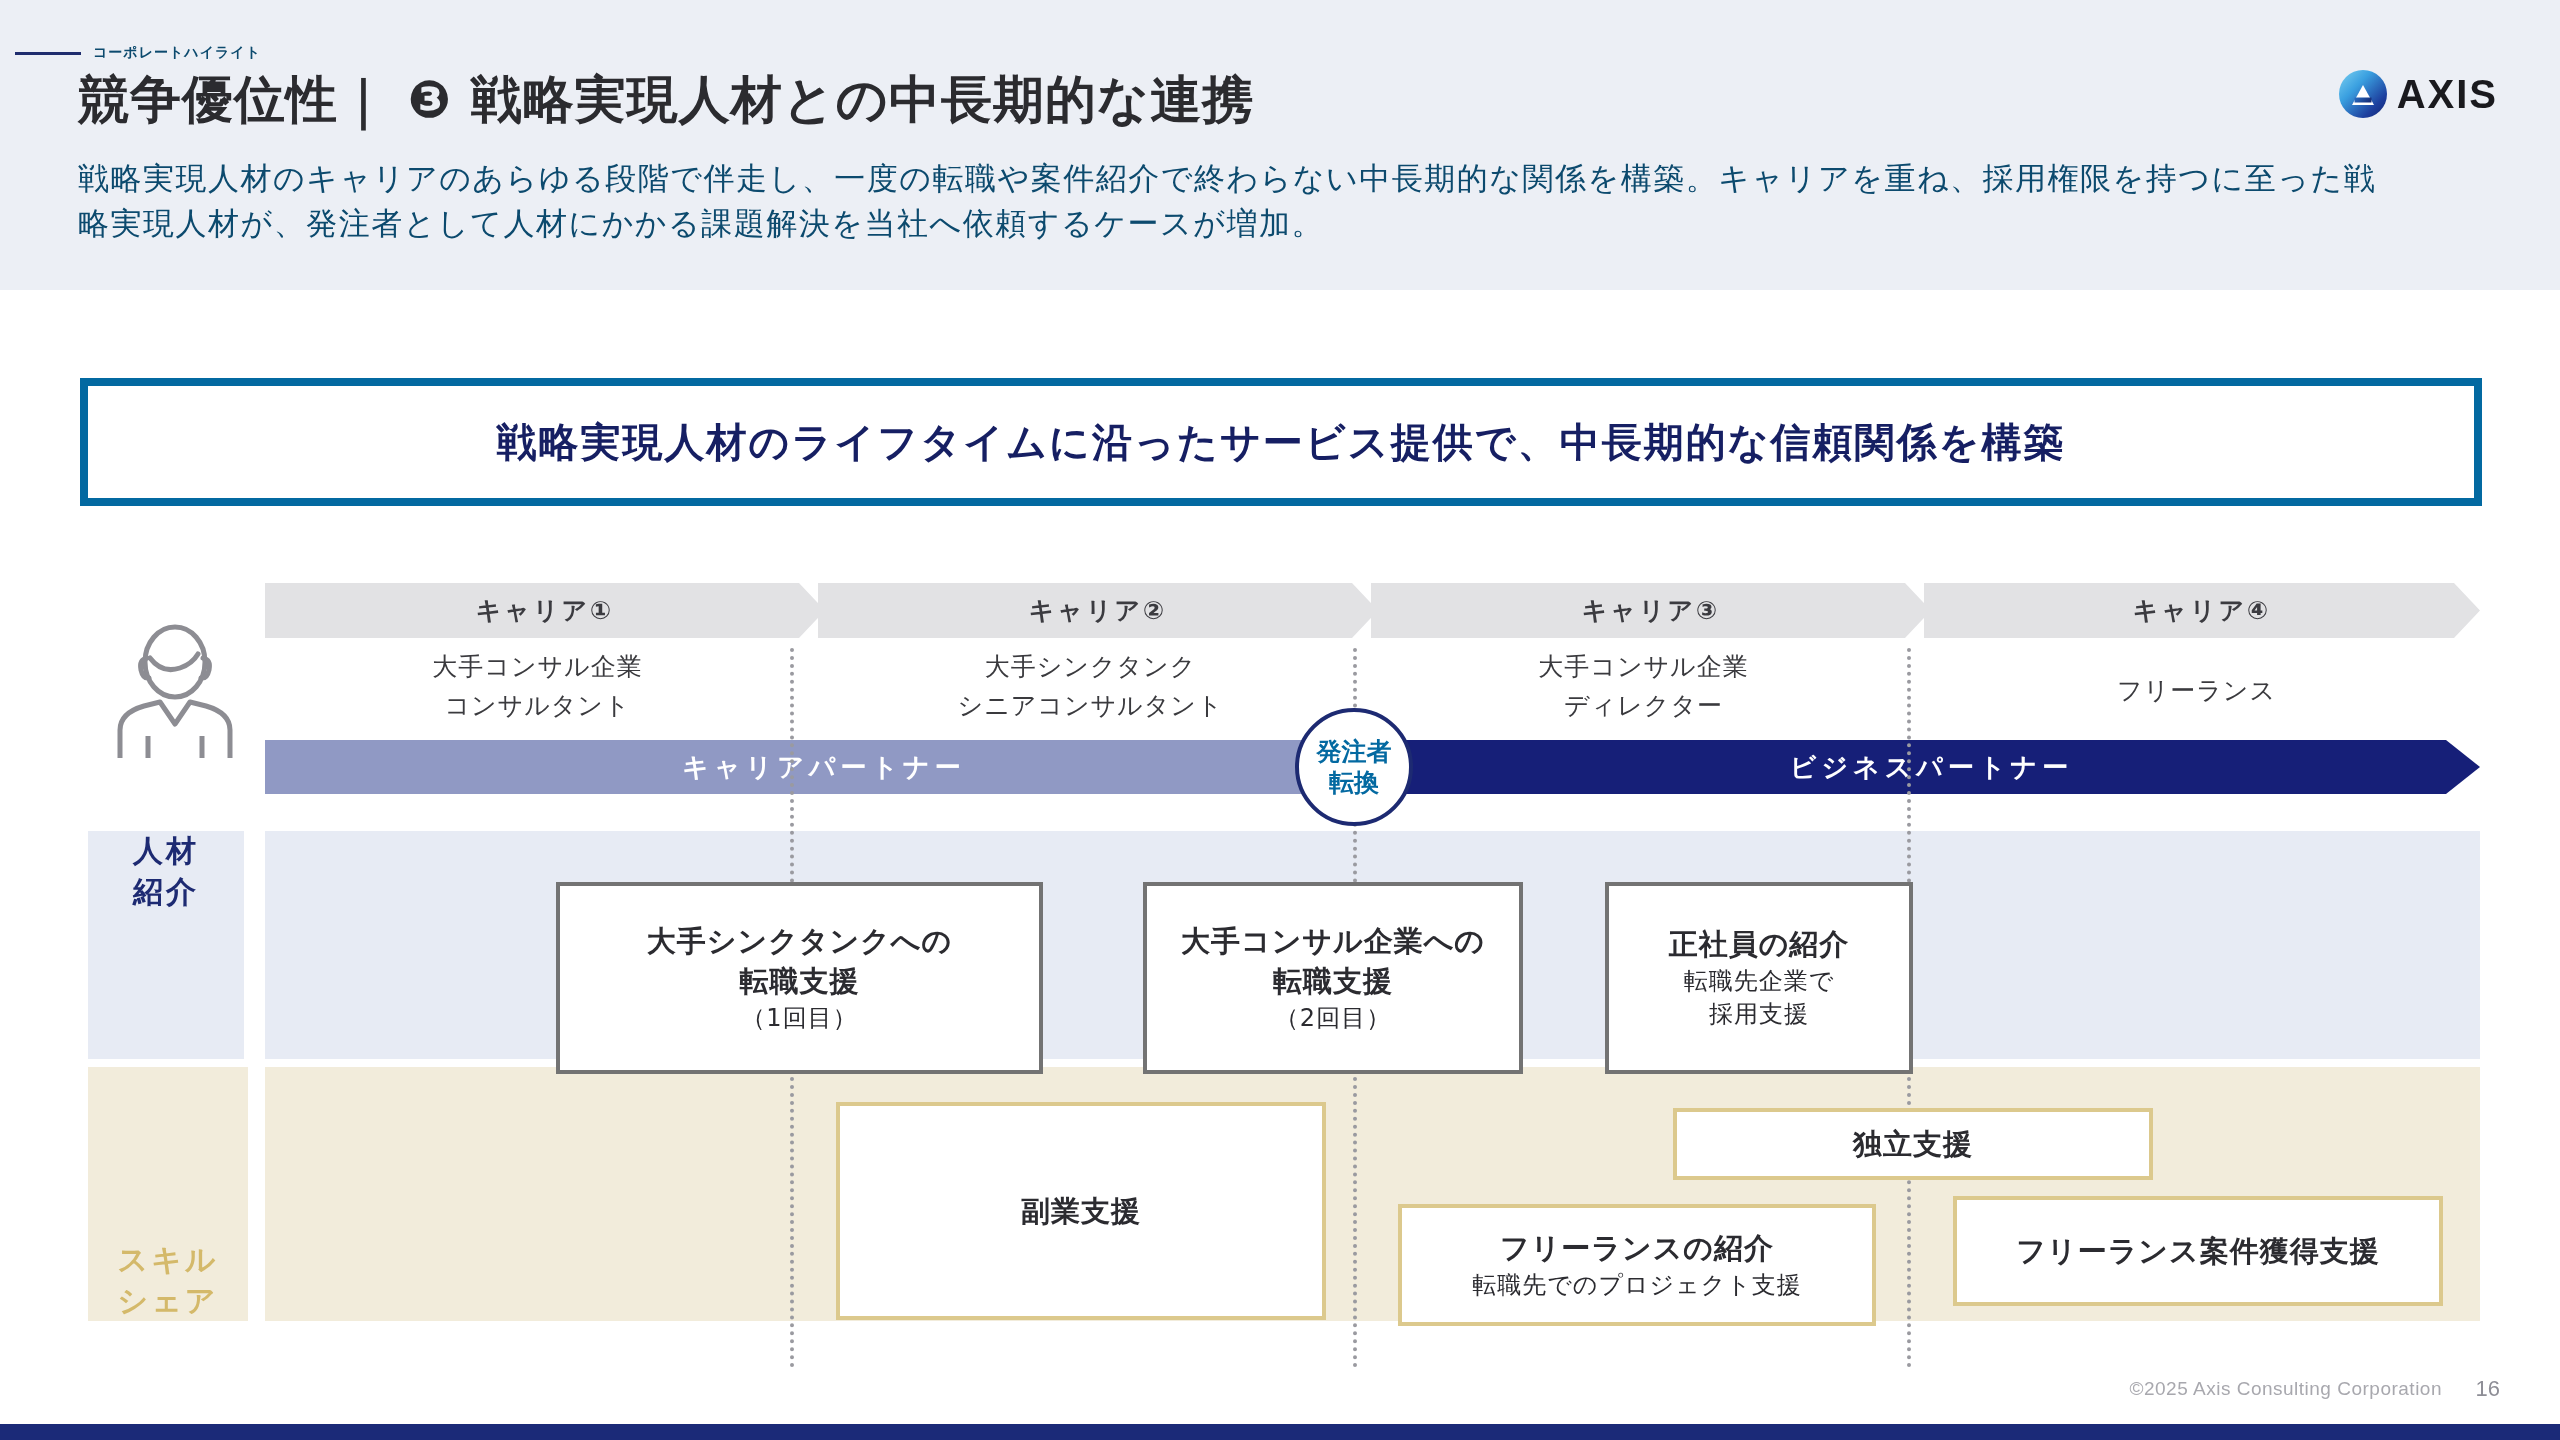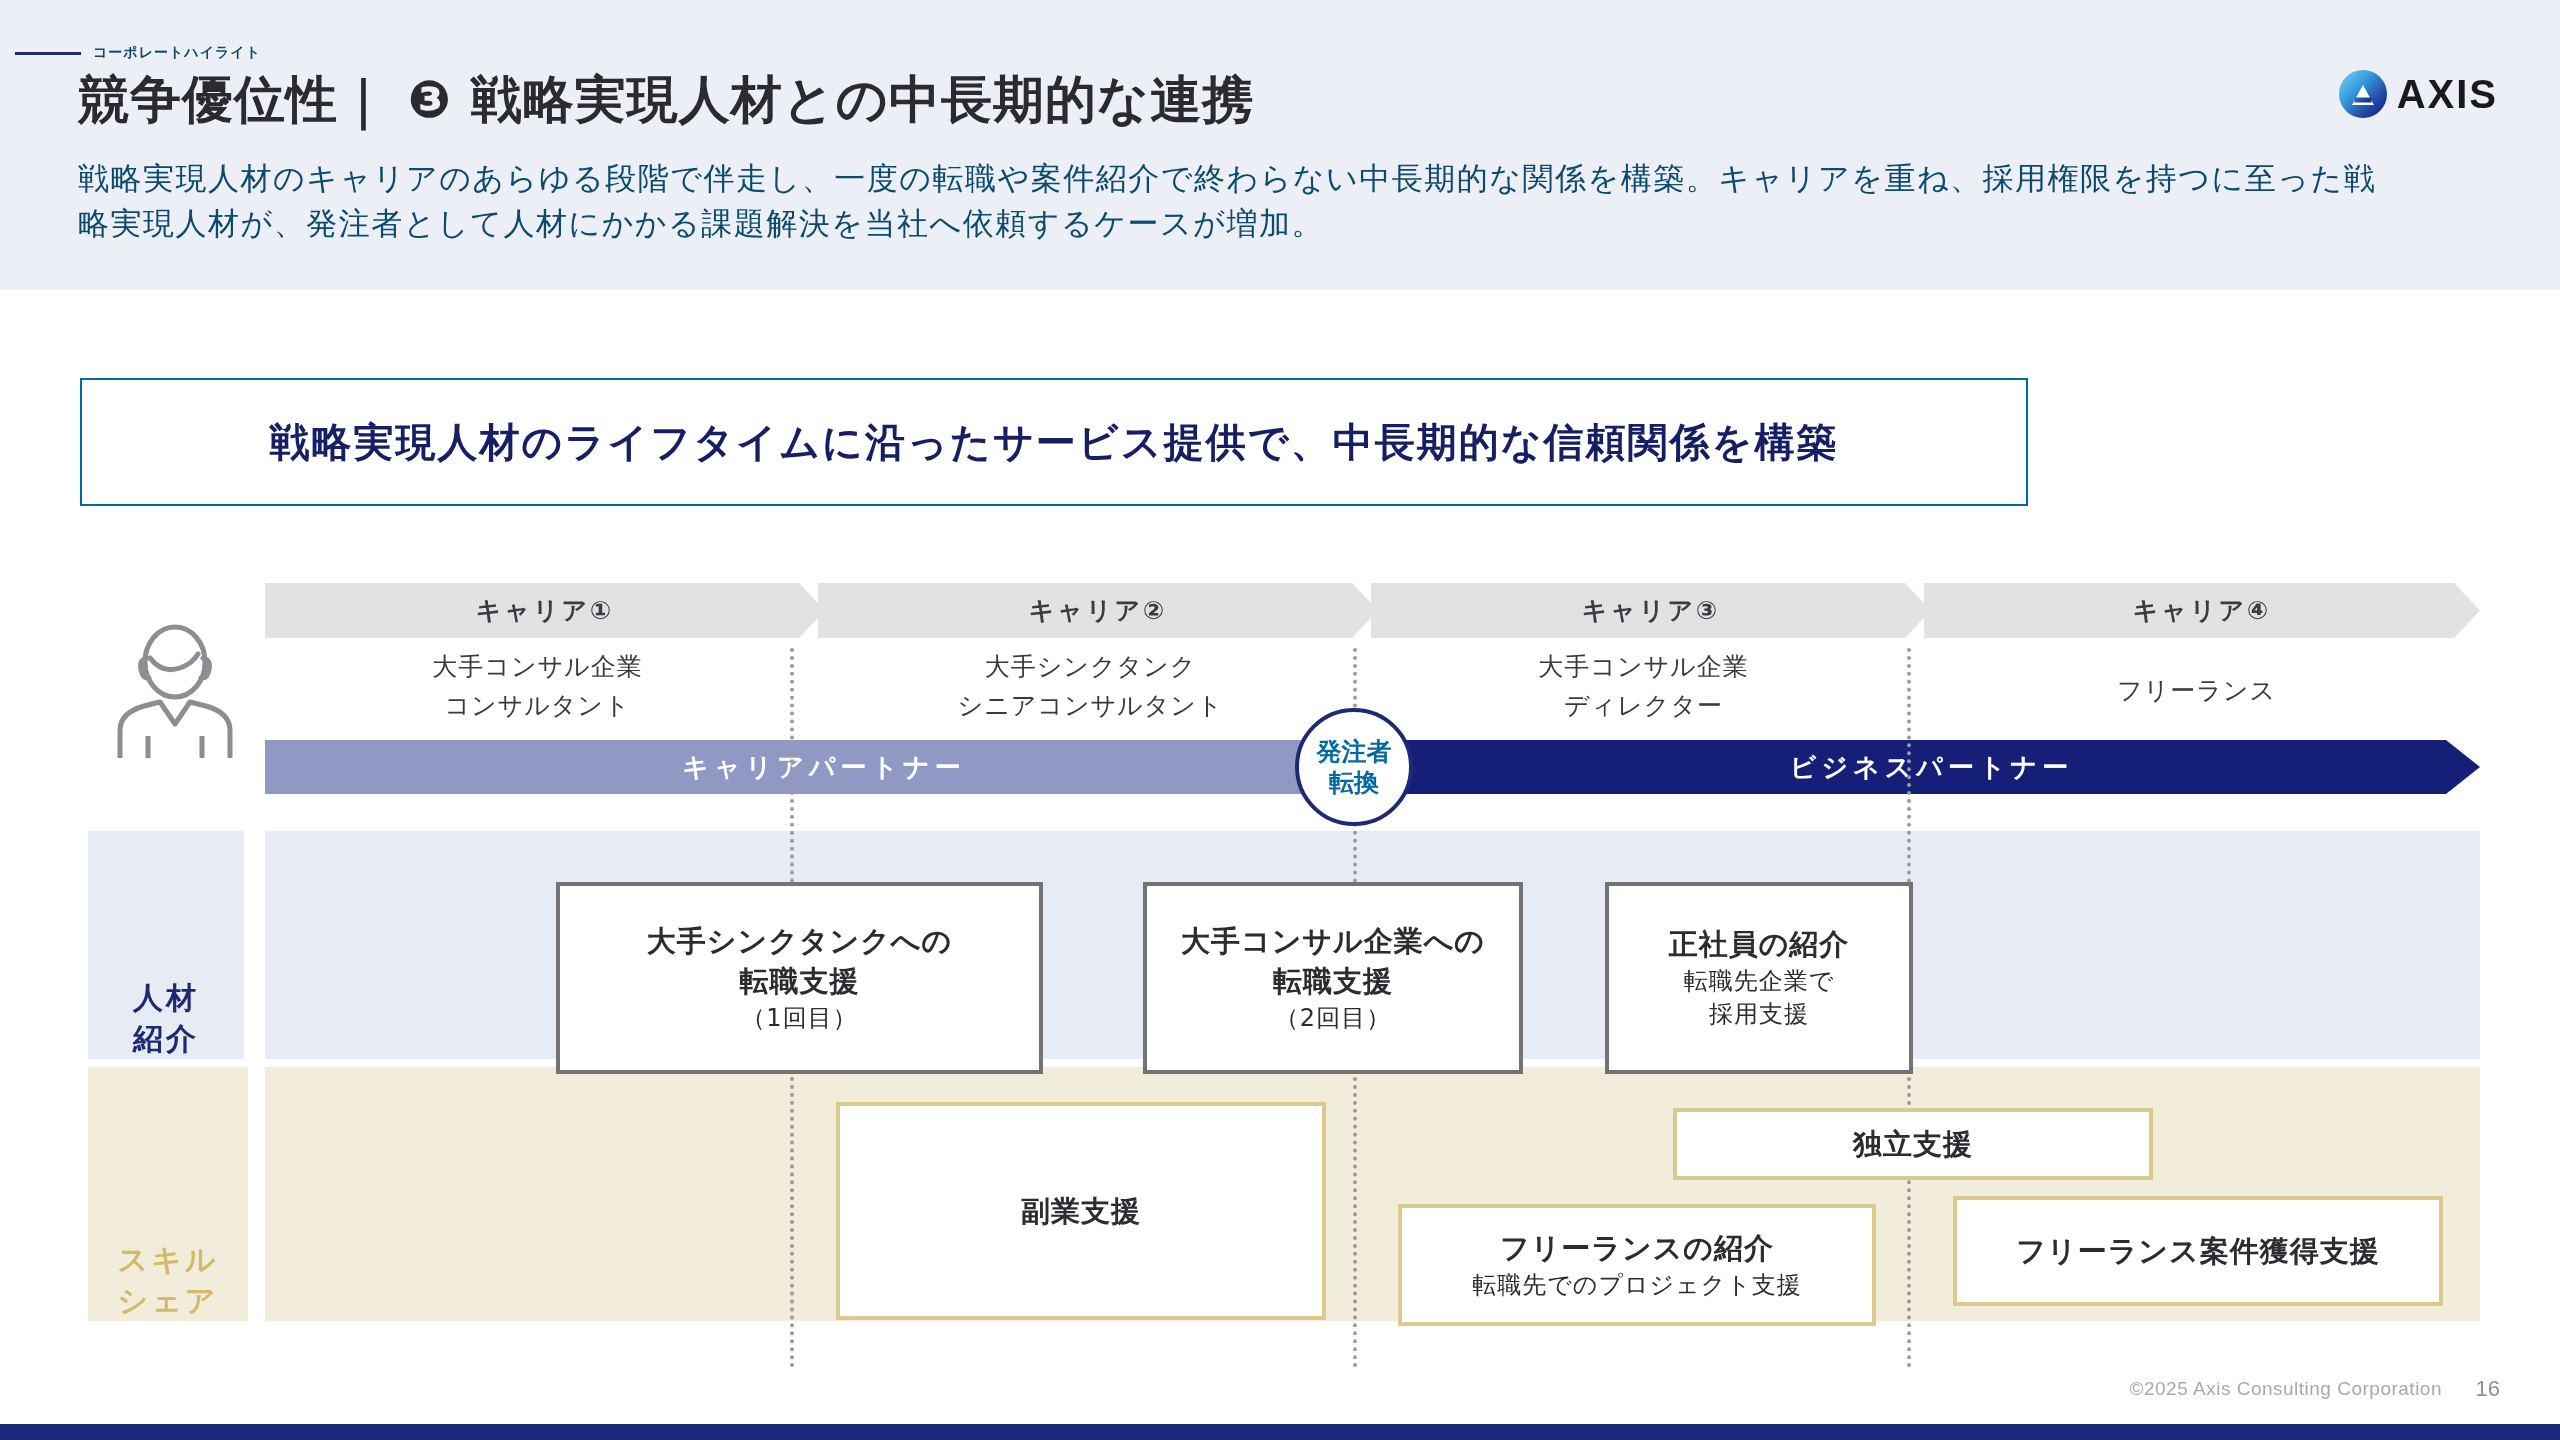--- a/index.html
+++ b/index.html
@@ -45,22 +45,22 @@
     border-bottom:20px solid #ffffff;
   }
   .logo-mark::before{
     content:"";position:absolute;left:50%;top:63%;transform:translate(-50%,-50%);
     width:17px;height:5px;background:linear-gradient(135deg,#2a6fc4,#13246e);z-index:2;
   }
   .logo-text{font-size:40px;font-weight:700;color:#1a1a1e;letter-spacing:2px;}
 
   
   .banner{
-    position:absolute;left:80px;top:378px;width:1948px;height:128px;
-    border:2px solid #0369a1;box-sizing:border-box;background:#fff;
+    position:absolute;left:80px;top:378px;width:2402px;height:128px;
+    border:8px solid #0369a1;box-sizing:border-box;background:#fff;
     display:flex;align-items:center;justify-content:center;
   }
   .banner-text{
     font-size:40px;font-weight:700;color:#161f63;letter-spacing:2px;
     font-family:"DejaVu Sans","Liberation Sans",sans-serif;
   }
 
   
   .diagram{position:absolute;left:0;top:0;width:2560px;height:1440px;}
 
@@ -110,21 +110,21 @@
   }
   .conv-circle span{
     color:#0369a1;font-size:25px;font-weight:700;line-height:1.25;letter-spacing:0px;
     font-family:"DejaVu Sans","Liberation Sans",sans-serif;
   }
 
   
   .band-blue{position:absolute;left:265px;top:831px;width:2215px;height:228px;background:#e7ebf4;}
   .band-cream{position:absolute;left:265px;top:1067px;width:2215px;height:254px;background:#f2ecdb;}
   .rowlabel-blue{position:absolute;left:88px;top:831px;width:156px;height:228px;background:#e7ebf4;
-    display:flex;align-items:flex-end;justify-content:center;}
+    display:flex;align-items:flex-start;justify-content:center;}
   .rowlabel-cream{position:absolute;left:88px;top:1067px;width:160px;height:254px;background:#f2ecdb;
     display:flex;align-items:flex-end;justify-content:center;}
   .rowlabel-blue span{color:#1d2a72;font-size:30px;font-weight:700;line-height:1.35;letter-spacing:3px;text-align:center;
     font-family:"DejaVu Sans","Liberation Sans",sans-serif;}
   .rowlabel-cream span{color:#d4b96a;font-size:30px;font-weight:700;line-height:1.35;letter-spacing:3px;text-align:center;
     font-family:"DejaVu Sans","Liberation Sans",sans-serif;}
 
   
   .divider{
     position:absolute;width:0;border-left:4px dotted #9a9aa0;z-index:6;

